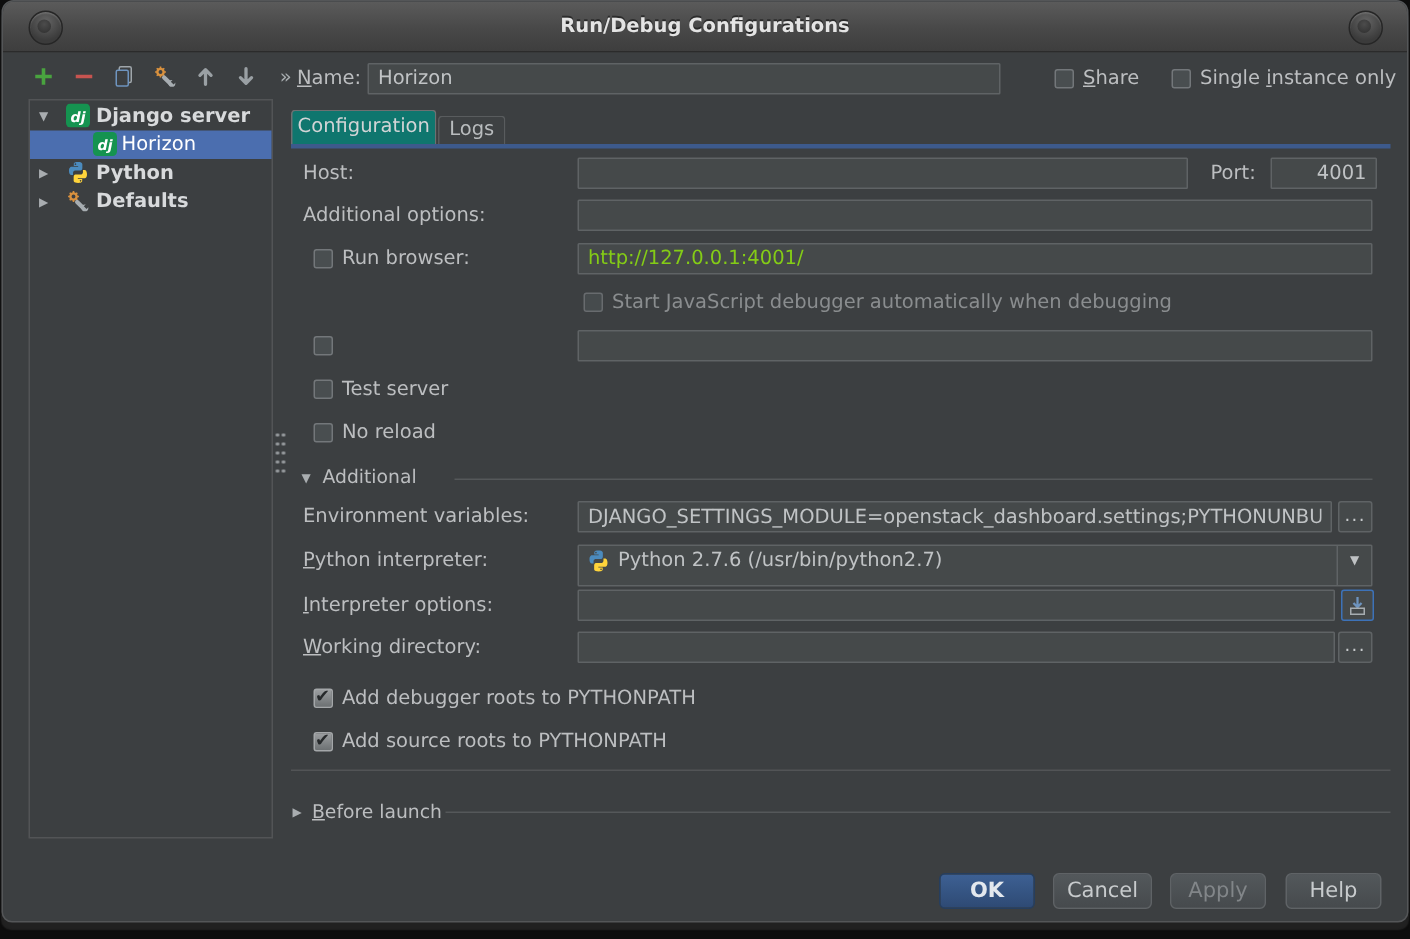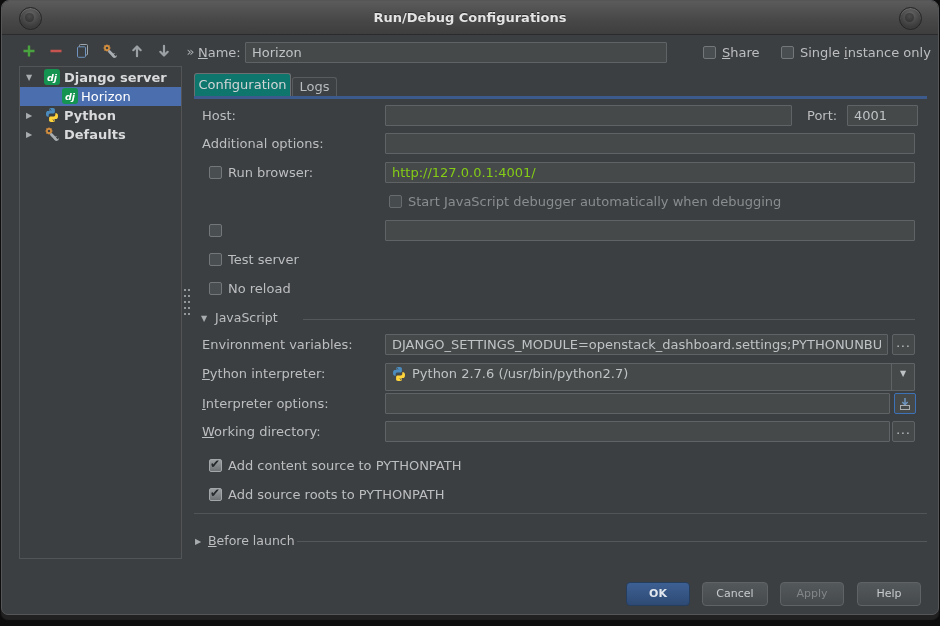--- a/index.html
+++ b/index.html
@@ -55,21 +55,21 @@
   
   .combo{position:absolute;box-sizing:border-box;background:#45494a;border:1px solid #5f6365;border-radius:1px}
   .combo .ctext{position:absolute;left:26px;top:0;line-height:20px;font-size:13px;color:#c0c3c5;white-space:nowrap}
   .combo .cicon{position:absolute;left:5px;top:2px;width:16px;height:16px}
   .combo .carrow{position:absolute;right:0;top:0;width:22px;height:100%;border-left:1px solid #5f6365;
        text-align:center;line-height:20px;font-size:8px;color:#bfc2c4}
   .btn-sm{position:absolute;box-sizing:border-box;height:21px;background:#45494a;border:1px solid #5f6365;
        color:#c6c9cb;text-align:center;font-size:12px;line-height:16px;border-radius:2px;letter-spacing:1px}
   #expand-btn{border-color:#3d72b8}
   
-  .btn{position:absolute;top:581px;height:24px;box-sizing:border-box;border-radius:4px;font-size:11px;
+  .btn{position:absolute;top:581px;height:24px;box-sizing:border-box;border-radius:4px;font-size:14px;
        text-align:center;line-height:22px;background:linear-gradient(#53585b,#464a4d);
        border:1px solid #5f6366;color:#c8cbcd}
   .btn.primary{background:linear-gradient(#3d6093,#2e4a74);border-color:#263e5e;color:#e3e8ee;font-weight:bold}
   .btn.disabled{color:#828689}
   input.fld{caret-color:#c0c3c5}
   .hint{color:#9da0a2}
 </style>
 </head>
 <body>
 
@@ -175,42 +175,42 @@
   <div class="lbl" style="left:798px;top:44px">Single <span style="text-decoration: underline;">i</span>nstance only</div>
 
   <div class="tab selected" style="left:192px;top:72px;width:97px;height:23px;line-height:21px">Configuration</div>
   <div class="tab" style="left:290px;top:76px;width:45px;height:19px;line-height:17px">Logs</div>
   <div id="tabline"></div>
   <div id="panel"></div>
 
   <div class="lbl" style="left:200px;top:104px;line-height:21px">Host:</div>
   <input class="fld" style="left: 383px; top: 104px; width: 407px;" value="">
   <div class="lbl" style="left:805px;top:104px;line-height:21px">Port:</div>
-  <input class="fld" style="left: 845px; top: 104px; width: 71px; " value="4001">
+  <input class="fld" style="left: 845px; top: 104px; width: 71px; text-align: right;" value="4001">
 
   <div class="lbl" style="left:200px;top:132px;line-height:21px">Additional options:</div>
   <input class="fld" style="left: 383px; top: 132px; width: 530px;" value="">
 
   <div class="cb" style="left:207px;top:165px"></div>
   <div class="lbl" style="left:226px;top:161px;line-height:21px">Run browser:</div>
   <input class="fld hint" style="left: 383px; top: 161px; width: 530px; color: #84cc16;" value="http://127.0.0.1:4001/">
 
   <div class="cb" style="left:387px;top:194px;opacity:.8"></div>
   <div class="lbl dis" style="left:406px;top:193px">Start JavaScript debugger automatically when debugging</div>
 
   <div class="cb" style="left:207px;top:223px"></div>
   <input class="fld" style="left: 383px; top: 219px; width: 530px;" value="">
 
   <div class="cb" style="left:207px;top:252px"></div>
   <div class="lbl" style="left:226px;top:251px">Test server</div>
   <div class="cb" style="left:207px;top:281px"></div>
   <div class="lbl" style="left:226px;top:280px">No reload</div>
 
   <span class="secarrow" style="left:199px;top:313px">▼</span>
-  <div class="lbl" style="left:213px;top:309px;font-size:12.5px">JavaScript</div>
+  <div class="lbl" style="left:213px;top:309px;font-size:12.5px">Additional</div>
   <div class="hr" style="left:301px;top:318px;width:612px"></div>
 
   <div class="lbl" style="left:200px;top:333px;line-height:21px">Environment variables:</div>
   <input class="fld" style="left: 383px; top: 333px; width: 503px;" value="DJANGO_SETTINGS_MODULE=openstack_dashboard.settings;PYTHONUNBUFFERE">
   <div class="btn-sm" style="left:890px;top:333px;width:23px">...</div>
 
   <div class="lbl" style="left:200px;top:362px;line-height:22px"><span style="text-decoration: underline;">P</span>ython interpreter:</div>
   <div class="combo" style="left:383px;top:362px;width:530px;height:28px">
     <span class="cicon">
       <svg viewBox="0 0 16 16" width="16" height="16">
@@ -229,21 +229,21 @@
       <path d="M8 2v6.3M5.3 6L8 8.7 10.7 6" stroke="#6e94bf" stroke-width="1.5"></path>
       <rect x="3.5" y="9.5" width="9" height="4" stroke="#a7adb1"></rect>
     </svg>
   </div>
 
   <div class="lbl" style="left:200px;top:420px;line-height:21px"><span style="text-decoration: underline;">W</span>orking directory:</div>
   <input class="fld" style="left: 383px; top: 420px; width: 505px;" value="">
   <div class="btn-sm" style="left:890px;top:420px;width:23px">...</div>
 
   <div class="cb checked" style="left:207px;top:458px"></div>
-  <div class="lbl" style="left:226px;top:457px">Add content source to PYTHONPATH</div>
+  <div class="lbl" style="left:226px;top:457px">Add debugger roots to PYTHONPATH</div>
   <div class="cb checked" style="left:207px;top:487px"></div>
   <div class="lbl" style="left:226px;top:486px">Add source roots to PYTHONPATH</div>
 
   <span class="secarrow" style="left:193px;top:536px">▶</span>
   <div class="lbl" style="left:206px;top:532px;font-size:12.5px"><span style="text-decoration: underline;">B</span>efore launch</div>
   <div class="hr" style="left:295px;top:540px;width:630px"></div>
 
   <div class="btn primary" style="left:624px;width:64px">OK</div>
   <div class="btn" style="left:700px;width:66px">Cancel</div>
   <div class="btn disabled" style="left:778px;width:64px">Apply</div>

